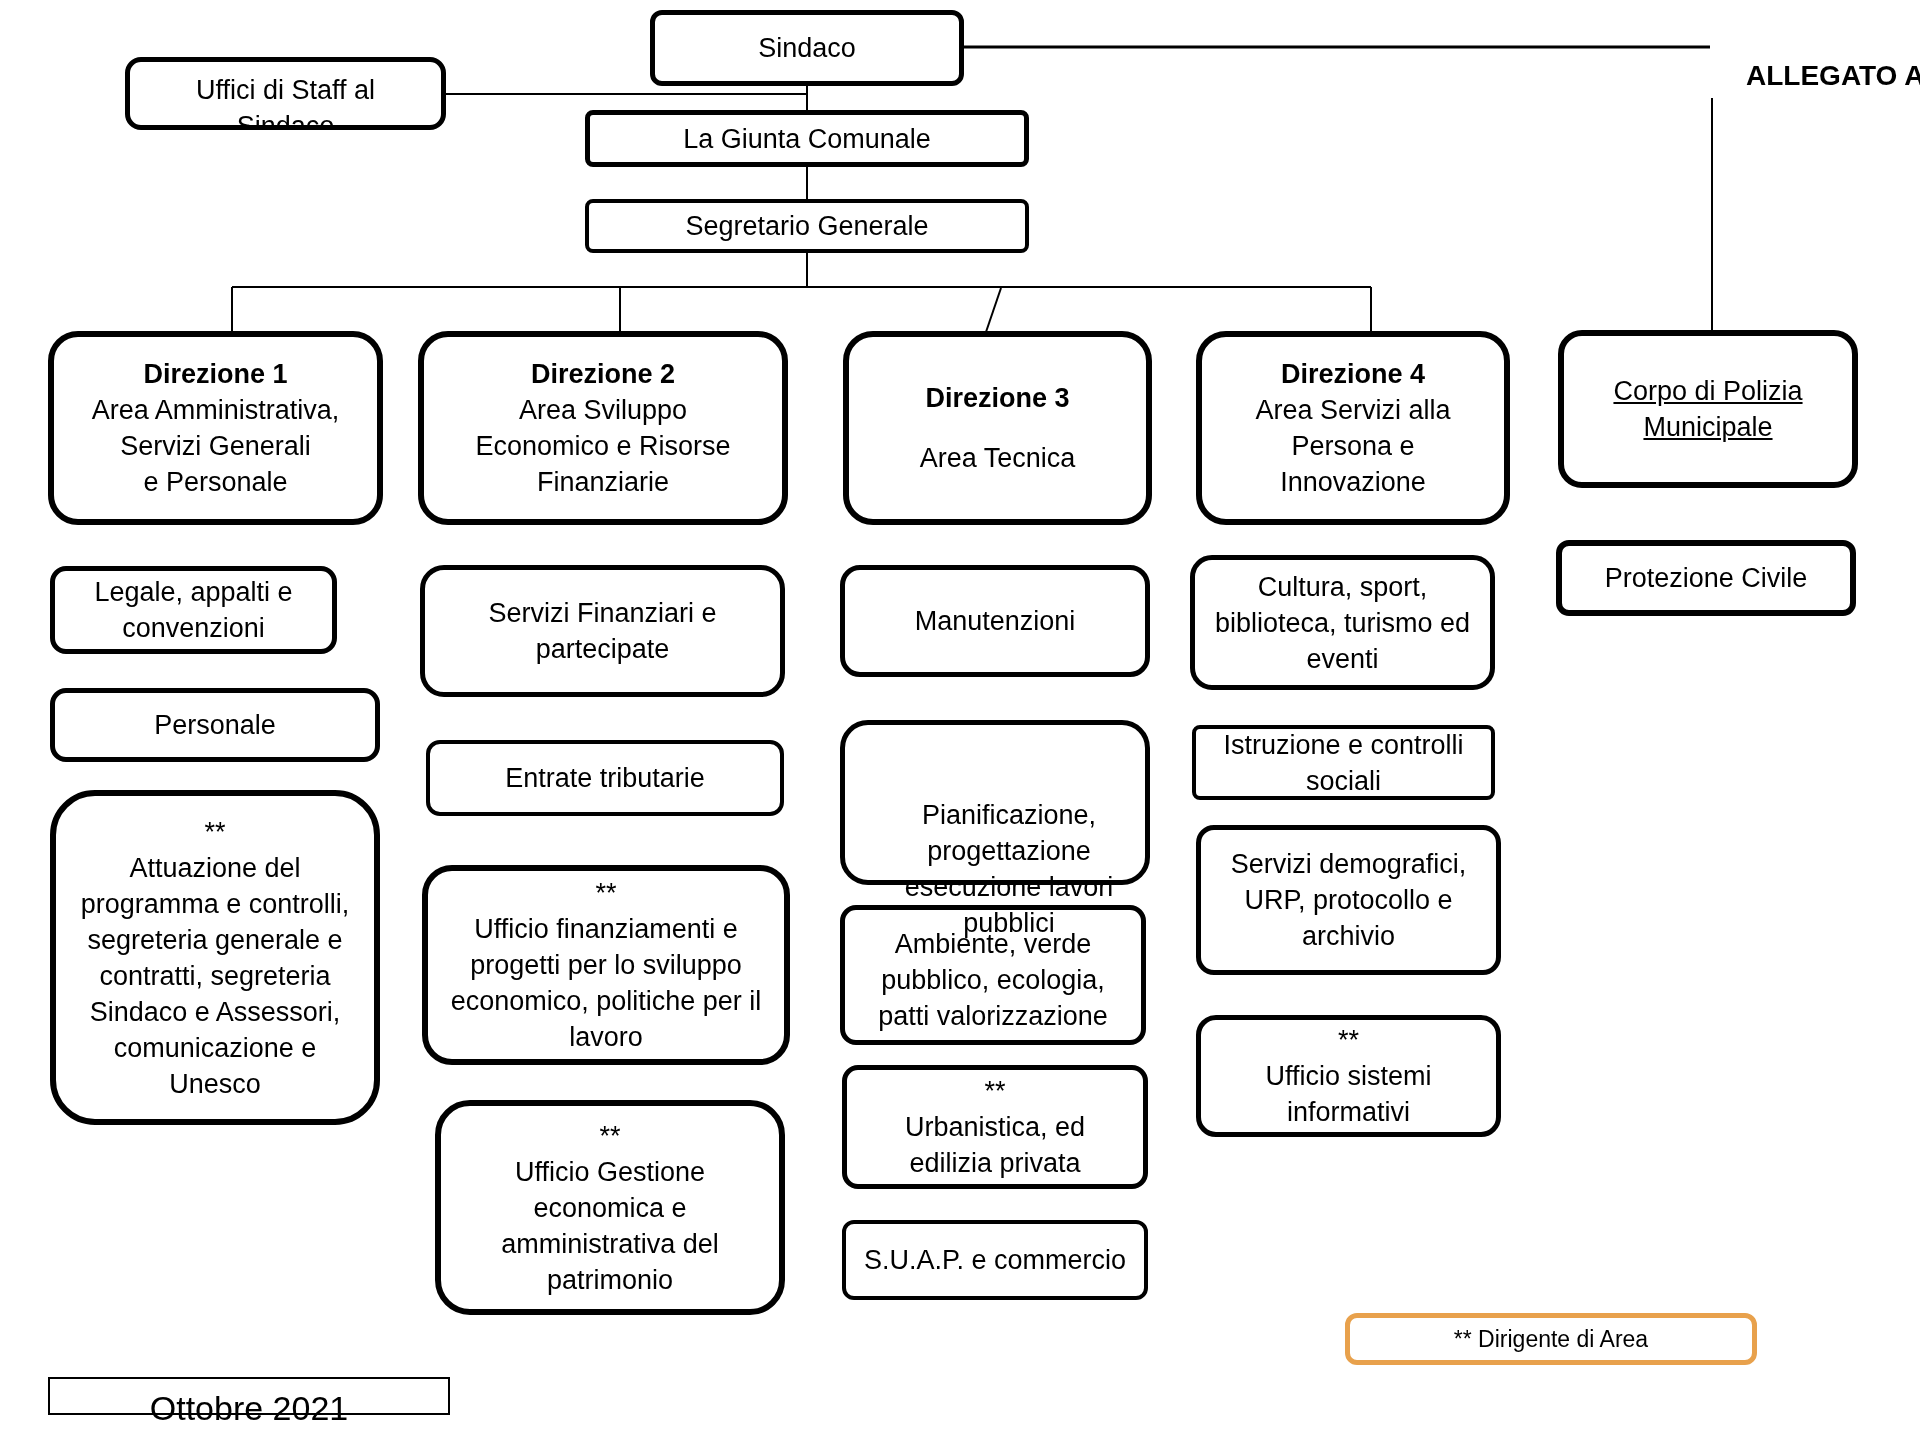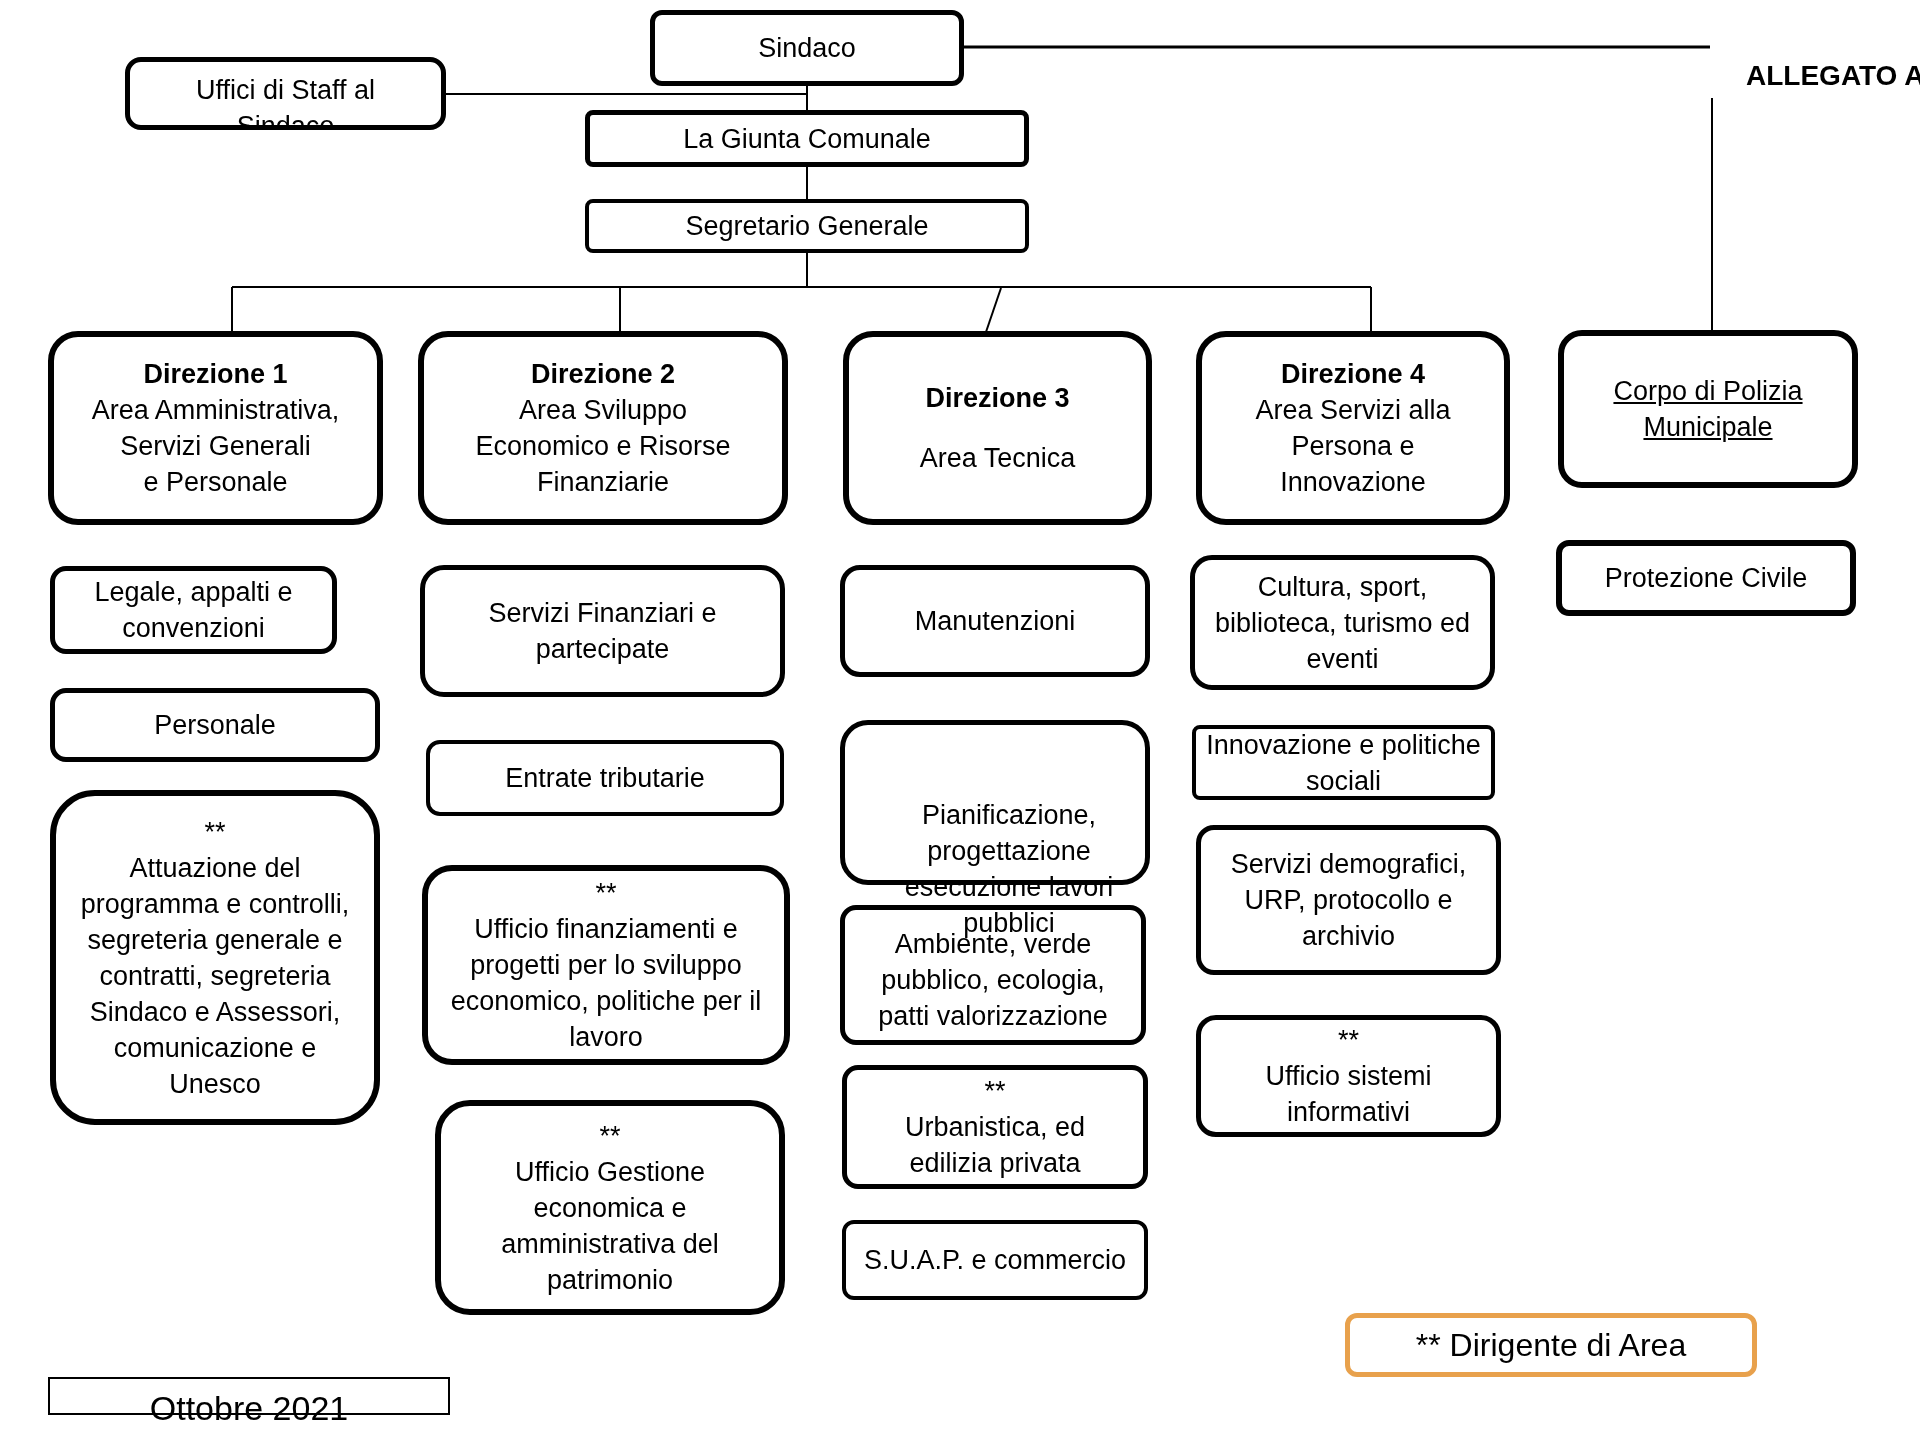--- a/index.html
+++ b/index.html
@@ -135,29 +135,29 @@
     <div class="bleed">S.U.A.P. e commercio</div>
   </div>
 
   <div class="box" style="left:1190px;top:555px;width:305px;height:135px;border-radius:22px;">
     <div class="bleed">Cultura, sport,
 biblioteca, turismo ed
 eventi</div>
   </div>
 
   <div class="box" style="left:1192px;top:725px;width:303px;height:75px;border-width:4px;border-radius:8px;">
-    <div class="bleed">Innovazione e politiche
+    <div class="bleed">Istruzione e controlli
 sociali</div>
   </div>
 
   <div class="box" style="left:1196px;top:825px;width:305px;height:150px;border-radius:18px;">Servizi demografici,
 URP, protocollo e
 archivio</div>
 
   <div class="box" style="left:1196px;top:1015px;width:305px;height:122px;border-radius:20px;">**
 Ufficio sistemi
 informativi</div>
 
-  <div class="box" style="left: 1345px; top: 1313px; width: 412px; height: 64px; border-radius: 12px; font-size: 32px; border-color: rgb(232, 161, 76);">** Dirigente di Area</div>
+  <div class="box" style="left: 1345px; top: 1313px; width: 412px; height: 52px; border-radius: 12px; font-size: 23px; border-color: rgb(232, 161, 76);">** Dirigente di Area</div>
 
   <div class="box" style="left:48px;top:1377px;width:402px;height:38px;border-width:2px;border-radius:0;justify-content:flex-start;padding-top:9px;font-size:34px;line-height:40px;overflow:visible;">Ottobre 2021</div>
 
 </div>
 
 </body></html>

